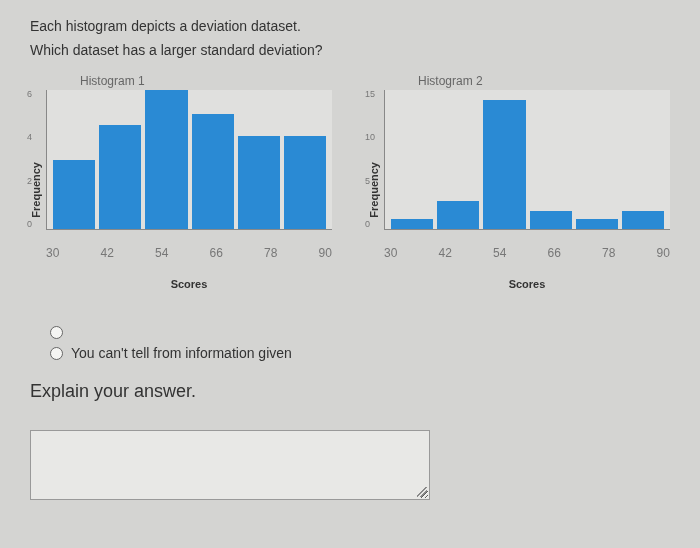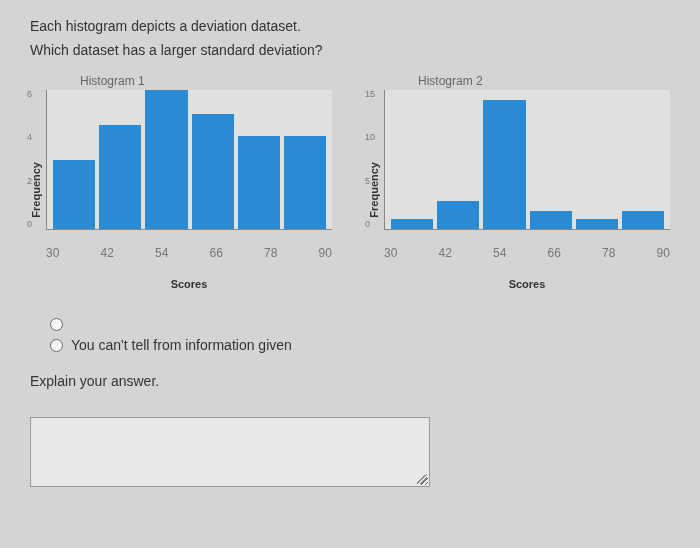--- a/index.html
+++ b/index.html
@@ -6,36 +6,36 @@
     body {
       font-family: Arial, sans-serif;
       background: #d4d4d2;
       width: 700px;
       height: 548px;
       padding: 18px 30px;
       color: #333;
     }
     .intro { font-size: 14px; margin-bottom: 8px; }
     .question { font-size: 14px; margin-bottom: 16px; }
-    .charts-row { display: flex; gap: 36px; margin-bottom: 28px; align-items: center; }
+    .charts-row { display: flex; gap: 36px; margin-bottom: 36px; align-items: center; }
     .chart-block { flex: 1; position: relative; }
     .chart-title { font-size: 12px; color: #666; margin-left: 50px; margin-bottom: 2px; }
     .chart-frame { display: flex; }
     .y-label { writing-mode: vertical-rl; transform: rotate(180deg); font-size: 11px; font-weight: bold; color: #333; margin-right: 4px; align-self: center; }
     .plot-wrap { flex: 1; }
     .plot { background: #e0e0de; border-left: 1px solid #888; border-bottom: 1px solid #888; height: 140px; position: relative; display: flex; align-items: flex-end; padding: 0 6px; gap: 4px; }
     .y-ticks { position: absolute; left: -20px; top: 0; bottom: 0; display: flex; flex-direction: column; justify-content: space-between; font-size: 9px; color: #777; }
     .y-ticks span { line-height: 1; }
     .bar { flex: 1; background: #2a8ad4; }
     .x-ticks { display: flex; justify-content: space-between; font-size: 12px; color: #777; padding: 16px 0; }
     .x-label { text-align: center; font-size: 11px; font-weight: bold; margin-top: 2px; }
     .options { margin: 20px 0 20px 20px; }
     .option { display: flex; align-items: center; gap: 8px; font-size: 14px; margin-bottom: 6px; cursor: pointer; }
     .radio { width: 13px; height: 13px; border: 1px solid #666; border-radius: 50%; background: #f5f5f3; flex-shrink: 0; }
-    .explain-label { font-size: 14px; margin-bottom: 28px; }
+    .explain-label { font-size: 18px; margin-bottom: 28px; }
     .textarea { width: 400px; height: 70px; border: 1px solid #999; background: #e8e8e6; resize: both; overflow: auto; position: relative; }
     .textarea::after { content: ''; position: absolute; right: 2px; bottom: 2px; width: 10px; height: 10px; background: linear-gradient(135deg, transparent 45%, #888 45%, #888 55%, transparent 55%), linear-gradient(135deg, transparent 65%, #888 65%, #888 75%, transparent 75%); }
   </style>
 </head>
 <body>
 
 <div class="intro">Each histogram depicts a deviation dataset.</div>
 <div class="question">Which dataset has a larger standard deviation?</div>
 
 <div class="charts-row">

